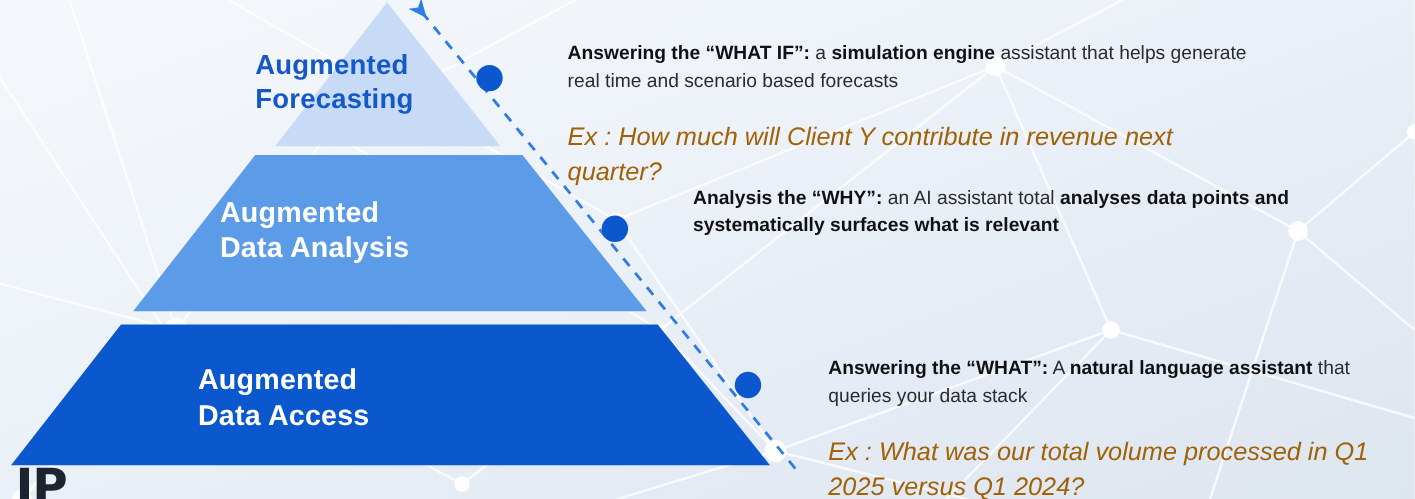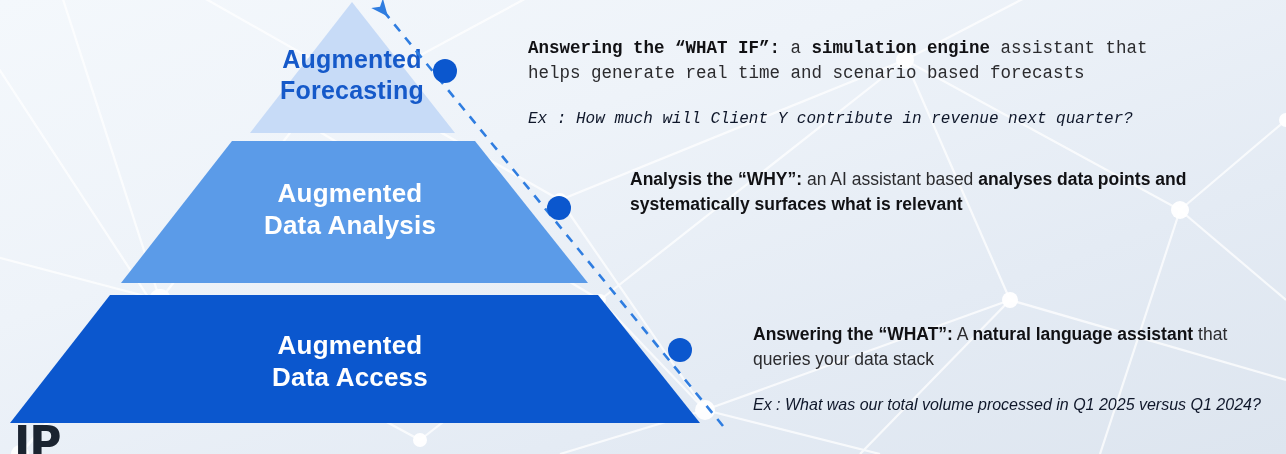--- a/index.html
+++ b/index.html
@@ -10,21 +10,21 @@
   }
   #stage{position:absolute;inset:0;}
 
   
   .bg-net{position:absolute;inset:0;width:1286px;height:454px;pointer-events:none;}
 
   
   .pyramid{position:absolute;left:0;top:0;width:760px;height:454px;}
 
   .tier-label{
-    position:absolute;text-align:center;line-height:1.22;
+    position:absolute;line-height:1.22;
     font-weight:700;letter-spacing:.2px;white-space:pre-line;
   }
   .lbl-top{
     left:232px;top:44px;width:240px;font-size:25px;color:#1559c9;
   }
   .lbl-mid{
     left:200px;top:178px;width:300px;font-size:26px;color:#ffffff;font-weight:600;
   }
   .lbl-bot{
     left:180px;top:330px;width:340px;font-size:26px;color:#ffffff;font-weight:600;
@@ -40,23 +40,23 @@
   .dot-2{left:547px;top:196px;width:24px;height:24px;}
   .dot-3{left:668px;top:338px;width:24px;height:24px;}
 
   
   .block{position:absolute;color:#1d1d1f;}
   .block .main{
     font-size:17.5px;line-height:1.42;font-weight:400;color:#2b2b2e;
   }
   .block .main b{font-weight:700;color:#111114;}
   .block .ex{
-    font-size:16px;line-height:1.42;font-style:italic;color:#0f172a;margin-top:22px;
+    font-size:23px;line-height:1.42;font-style:italic;color:#a16207;margin-top:22px;
   }
-  .blk-1{left:528px;top:36px;width:620px;font-family:Liberation Mono, monospace;}
+  .blk-1{left:516px;top:36px;width:620px;}
   .blk-2{left:630px;top:167px;width:570px;}
   .blk-3{left:753px;top:322px;width:535px;}
 
   
   .logo-crop{
     position:absolute;left:14px;bottom:-14px;
     font-size:44px;font-weight:800;color:#1b2430;letter-spacing:-1px;
     font-family:"DejaVu Sans", sans-serif;
   }
 </style>
@@ -129,21 +129,21 @@
 
   <div class="block blk-1">
     <div class="main">
       <b>Answering the “WHAT IF”:</b><span> a </span><b>simulation engine</b><span> assistant that helps generate real time and scenario based forecasts</span>
     </div>
     <div class="ex">Ex : How much will Client Y contribute in revenue next quarter?</div>
   </div>
 
   <div class="block blk-2">
     <div class="main">
-      <b>Analysis the “WHY”:</b><span> an AI assistant based </span><b>analyses data points and systematically surfaces what is relevant</b><span></span>
+      <b>Analysis the “WHY”:</b><span> an AI assistant total </span><b>analyses data points and systematically surfaces what is relevant</b><span></span>
     </div>
   </div>
 
   <div class="block blk-3">
     <div class="main">
       <b>Answering the “WHAT”:</b><span> A </span><b>natural language assistant</b><span> that queries your data stack</span>
     </div>
     <div class="ex">Ex : What was our total volume processed in Q1 2025 versus Q1 2024?</div>
   </div>
 

